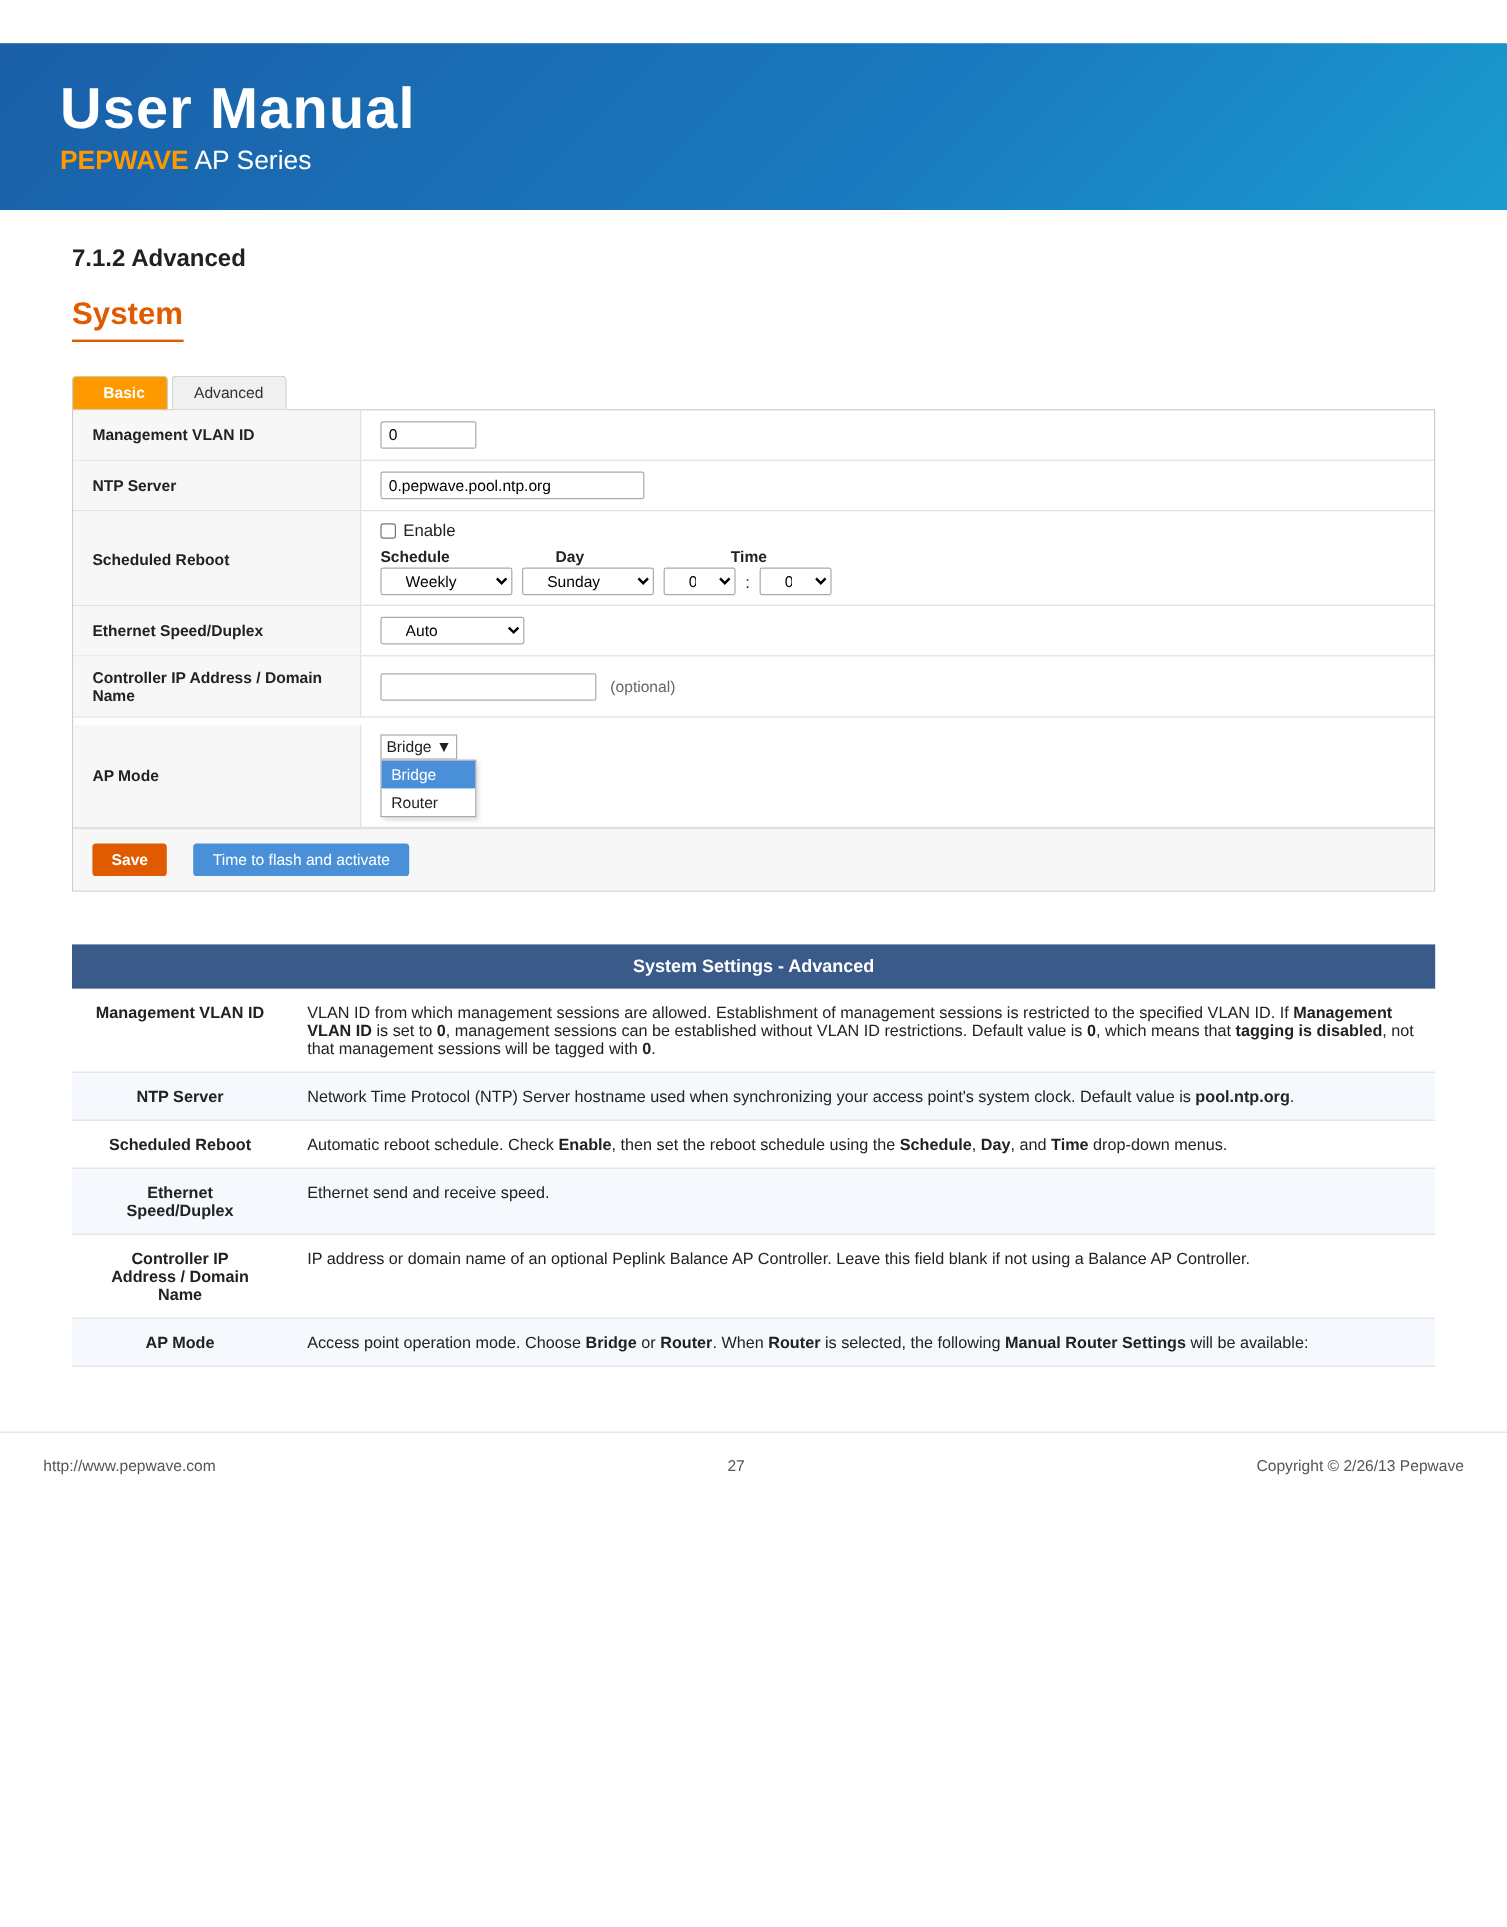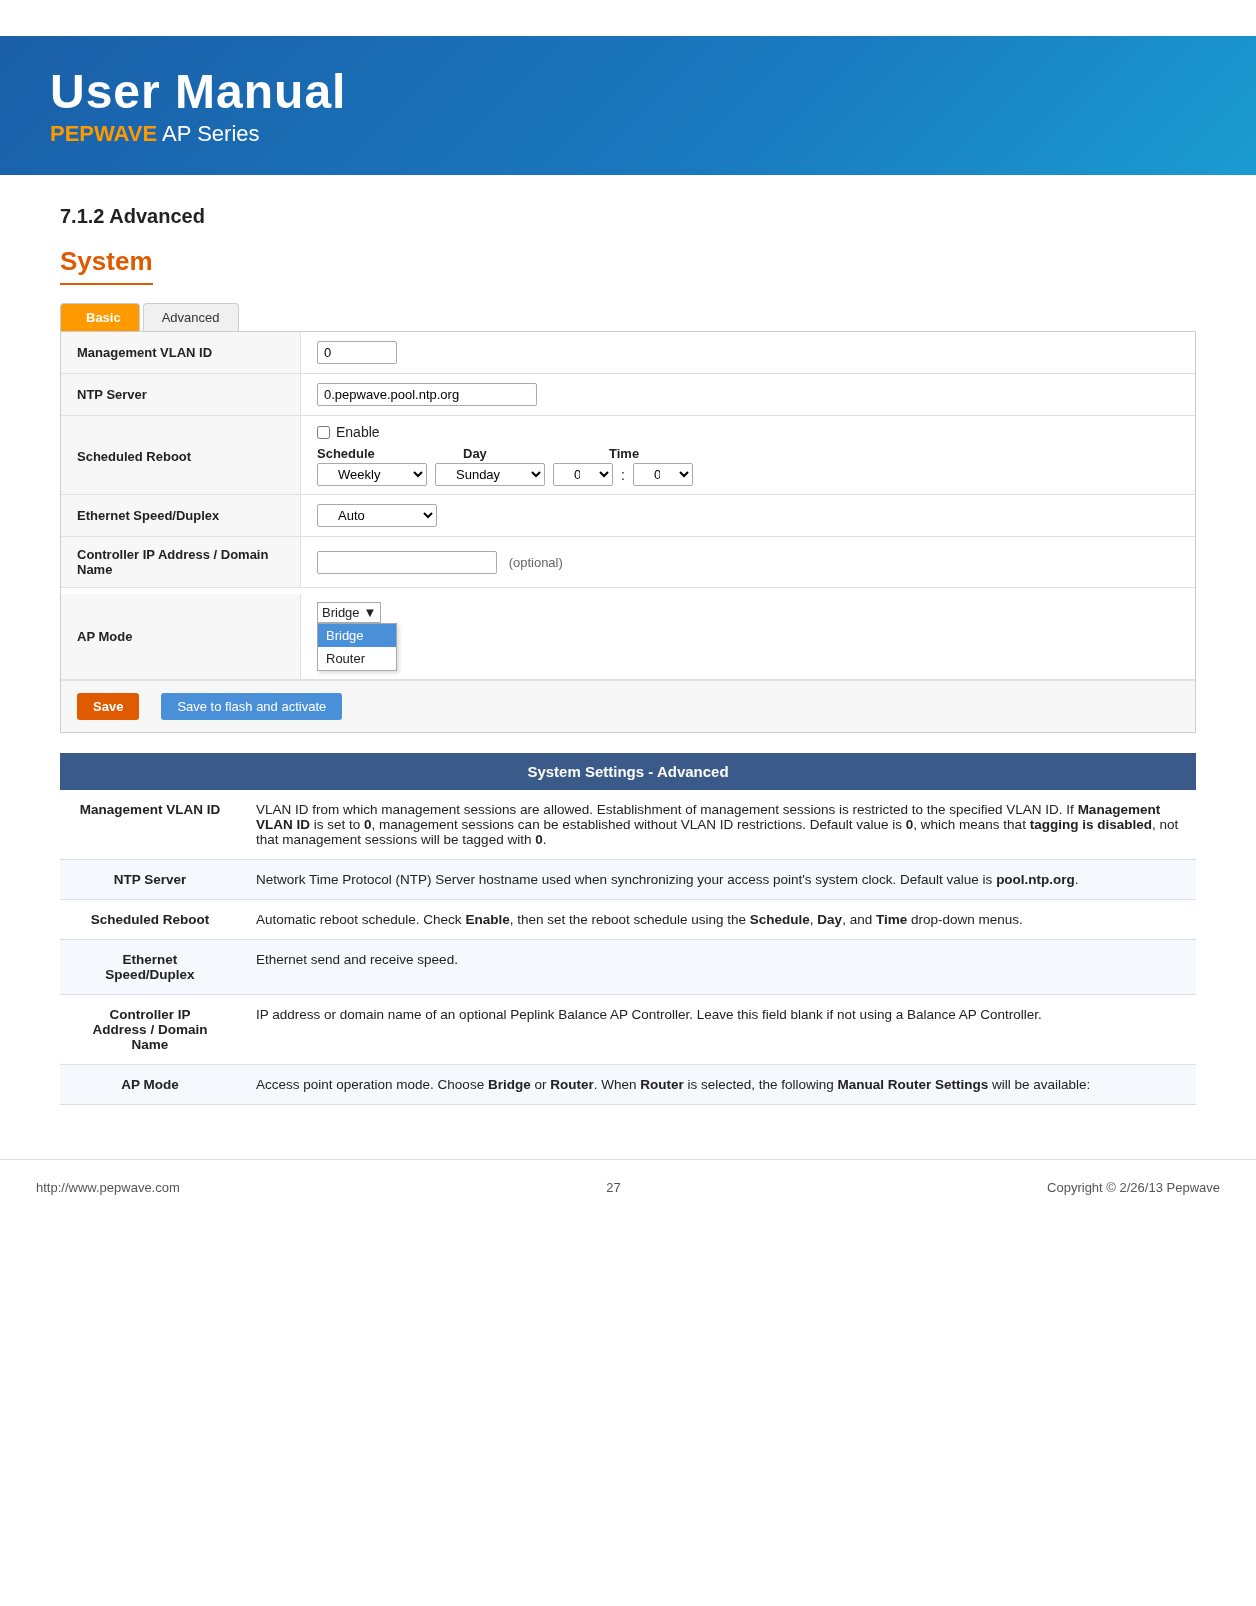--- a/index.html
+++ b/index.html
@@ -43,21 +43,21 @@
       font-size: 20px;
       font-weight: bold;
       color: #222;
       margin-bottom: 18px;
     }
 
     .system-heading {
       font-size: 26px;
       font-weight: bold;
       color: #e05a00;
-      margin-bottom: 18px;
+      margin-bottom: 28px;
       border-bottom: 2px solid #e05a00;
       padding-bottom: 6px;
       display: inline-block;
     }
 
     
     .tabs {
       display: flex;
       margin-bottom: 0;
       align-items: flex-end;
@@ -202,21 +202,21 @@
       padding: 6px 16px;
       font-size: 13px;
       border-radius: 3px;
       cursor: pointer;
     }
 
     
     .desc-table {
       width: 100%;
       border-collapse: collapse;
-      margin-top: 20px;
+      margin-top: 44px;
     }
     .desc-table thead tr {
       background: #3a5a8a;
       color: #fff;
       text-align: center;
     }
     .desc-table thead th {
       padding: 10px 16px;
       font-size: 15px;
       font-weight: bold;
@@ -366,21 +366,21 @@
 
         <div style="border:1px solid #aaa; background:#fff; width:80px; box-shadow:2px 2px 4px rgba(0,0,0,0.15);">
           <div class="ap-mode-option selected">Bridge</div>
           <div class="ap-mode-option">Router</div>
         </div>
       </div>
     </div>
 
     <div class="button-row">
       <button class="btn-save">Save</button>
-      <button class="btn-save-flash">Save to flash and activate</button>
+      <button class="btn-save-flash">Time to flash and activate</button>
     </div>
 
   </div>
 
   
   <table class="desc-table">
     <thead>
       <tr>
         <th colspan="2">System Settings - Advanced</th>
       </tr>

